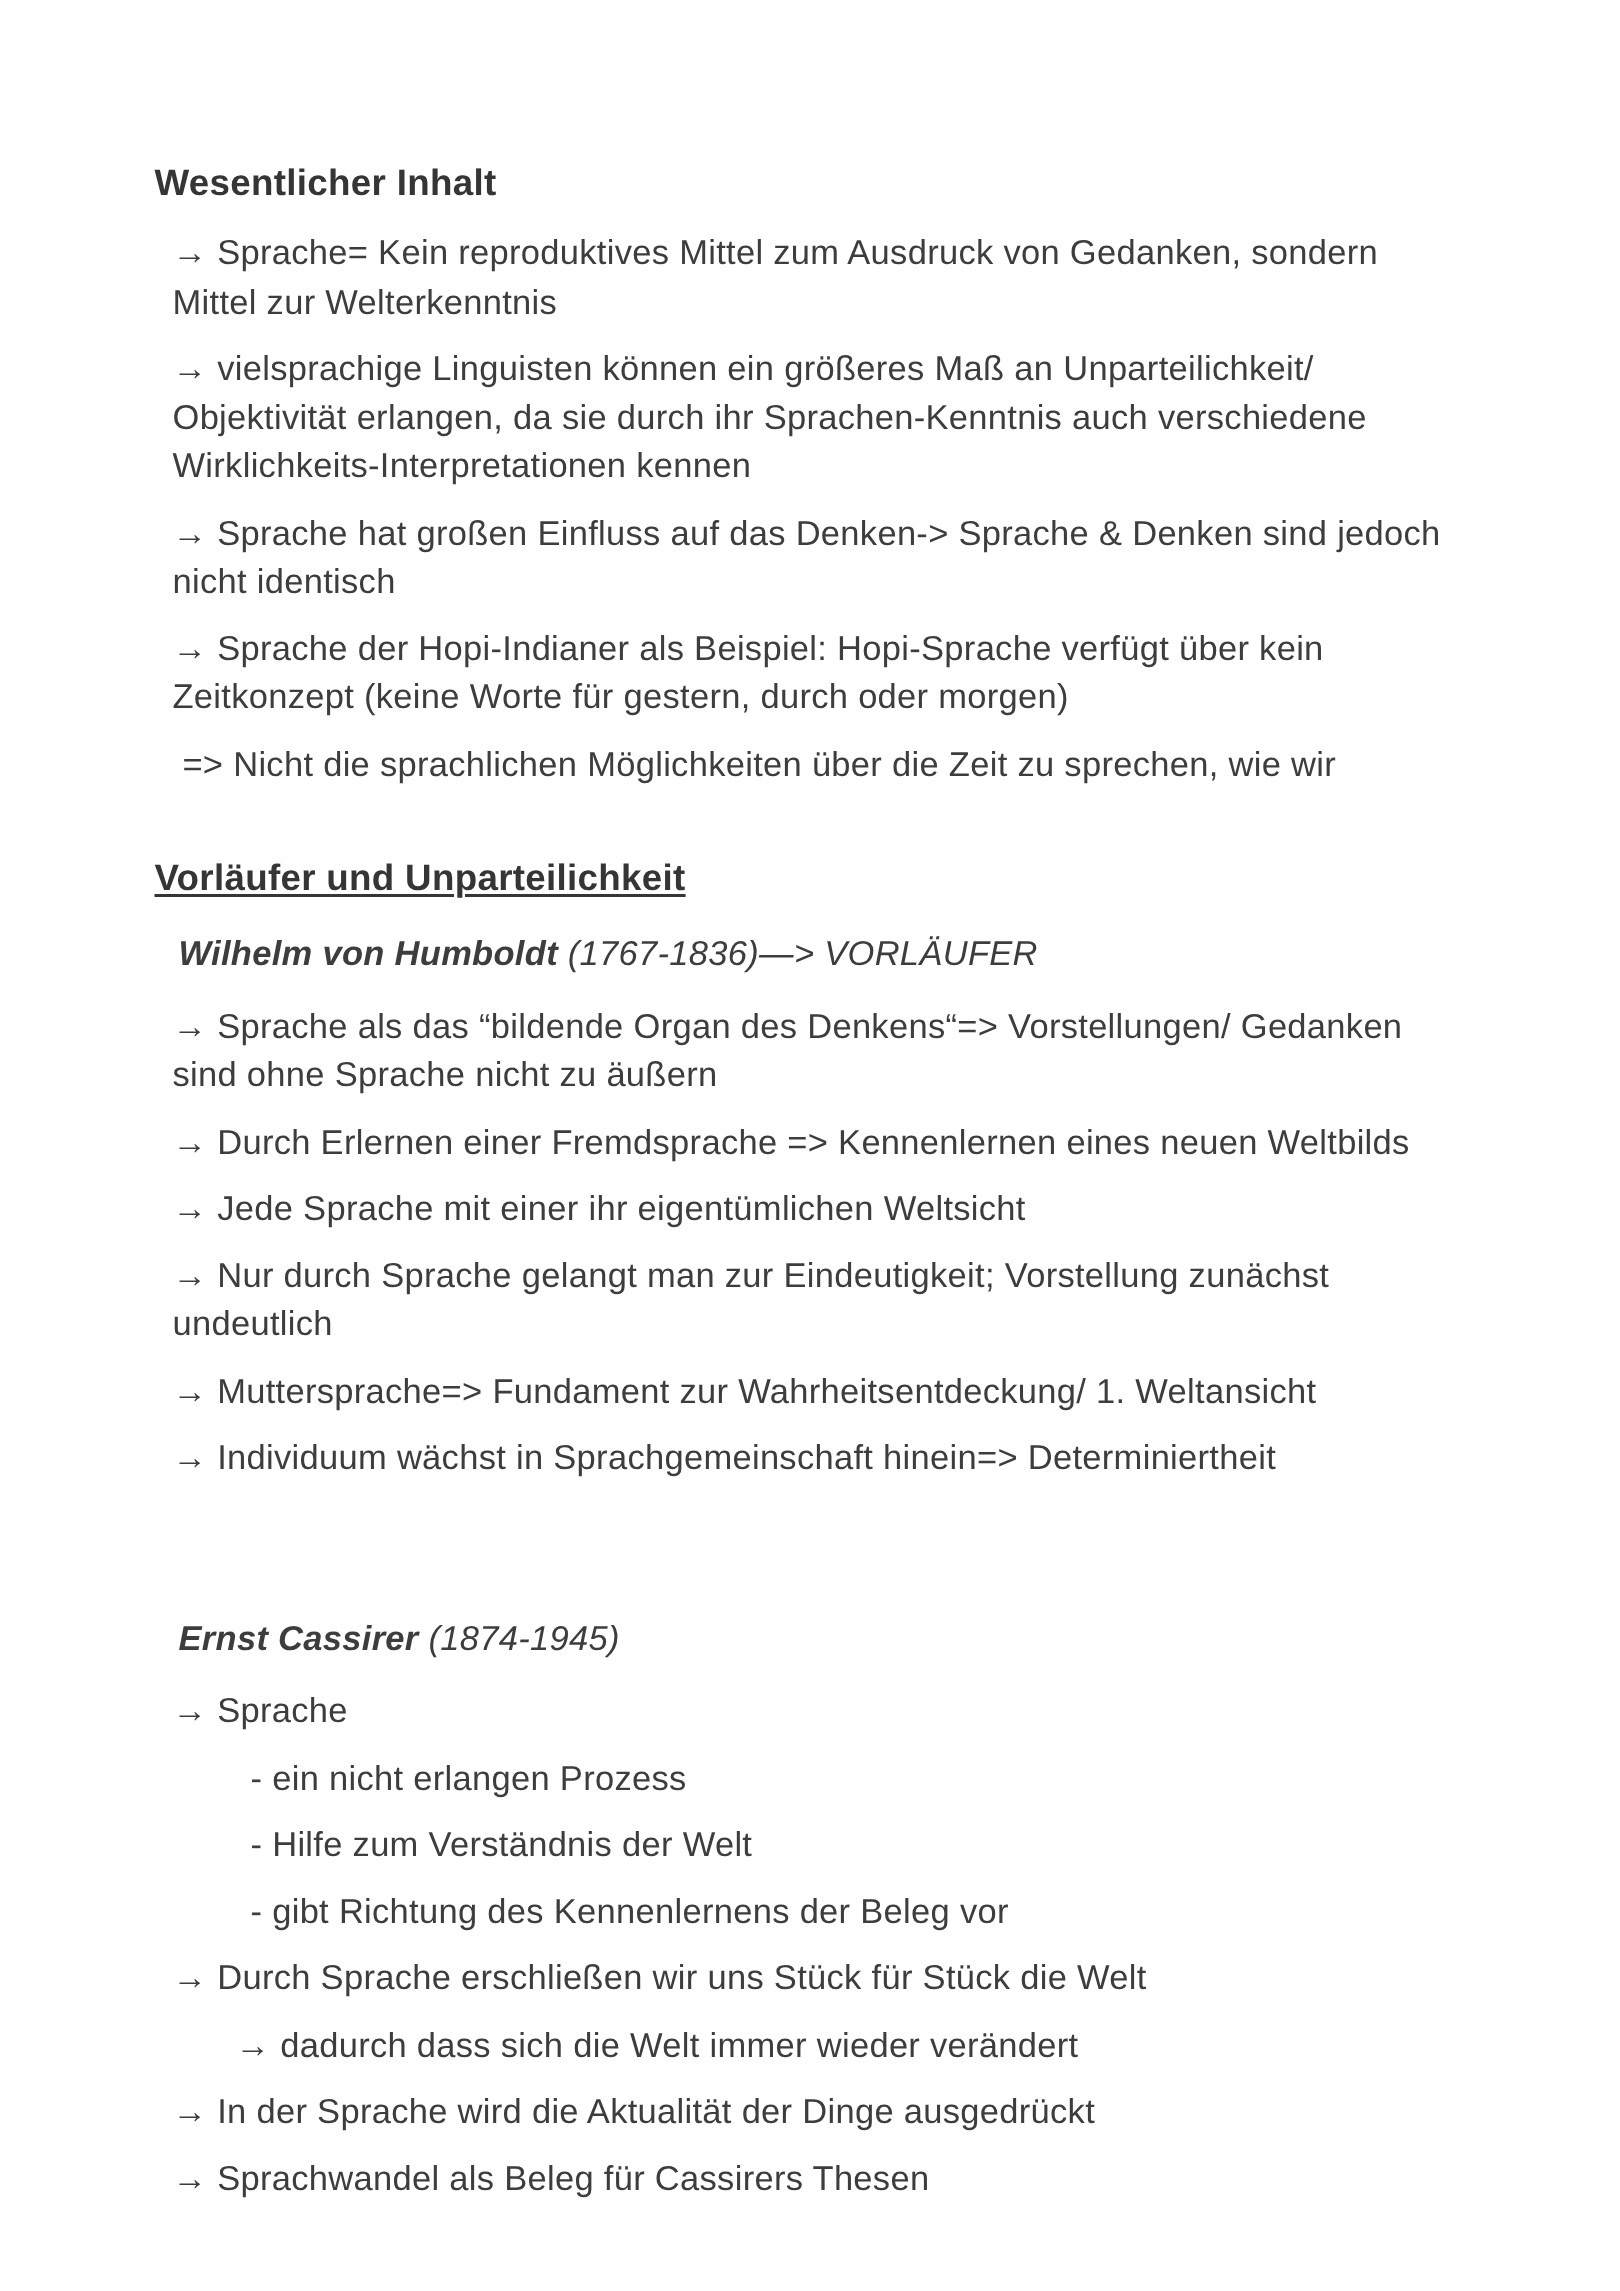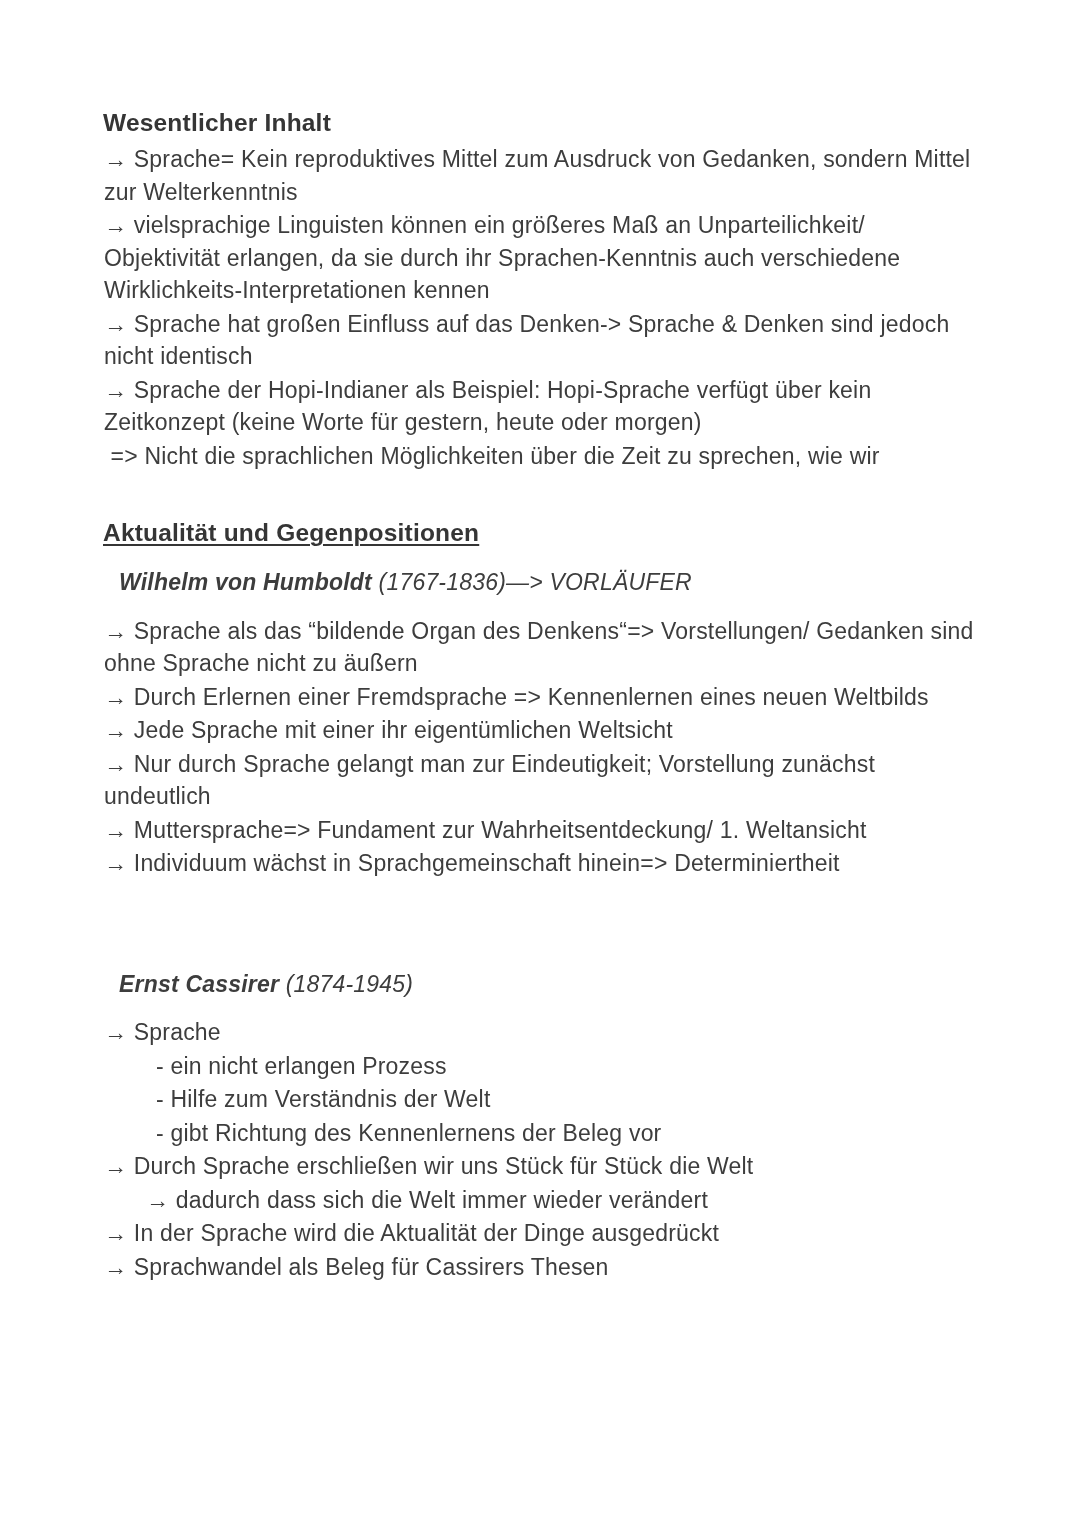--- a/index.html
+++ b/index.html
@@ -40,43 +40,43 @@
   .subheading {
     margin: 16px;
     font-style: italic;
     white-space: pre-wrap;
   }
   .subheading .person-name {
     font-weight: 700;
     font-style: italic;
   }
   .line {
-    margin: 1px;
+    margin: 12px;
     white-space: pre-wrap;
   }
   .sub  { padding-left: 52px; }
   .sub2 { padding-left: 42px; }
   .hang { text-indent: 42px; }
 </style>
 </head>
 <body>
 
 <div class="page">
 
   <section class="sec-inhalt">
     <h1 class="heading">Wesentlicher Inhalt</h1>
     <p class="line">→ Sprache= Kein reproduktives Mittel zum Ausdruck von Gedanken, sondern Mittel zur Welterkenntnis</p>
     <p class="line">→ vielsprachige Linguisten können ein größeres Maß an Unparteilichkeit/ Objektivität erlangen, da sie durch ihr Sprachen-Kenntnis auch verschiedene Wirklichkeits-Interpretationen kennen</p>
     <p class="line">→ Sprache hat großen Einfluss auf das Denken-&gt; Sprache &amp; Denken sind jedoch nicht identisch</p>
-    <p class="line">→ Sprache der Hopi-Indianer als Beispiel: Hopi-Sprache verfügt über kein Zeitkonzept (keine Worte für gestern, heute oder morgen)</p>
+    <p class="line">→ Sprache der Hopi-Indianer als Beispiel: Hopi-Sprache verfügt über kein Zeitkonzept (keine Worte für gestern, durch oder morgen)</p>
     <p class="line"> =&gt; Nicht die sprachlichen Möglichkeiten über die Zeit zu sprechen, wie wir</p>
   </section>
 
   <section class="sec-vorlaeufer">
-    <h2 class="heading underlined">Aktualität und Gegenpositionen</h2>
+    <h2 class="heading underlined">Vorläufer und Unparteilichkeit</h2>
     <p class="subheading"><span class="person-name">Wilhelm von Humboldt</span><span> (1767-1836)—&gt; VORLÄUFER</span></p>
     <p class="line">→ Sprache als das “bildende Organ des Denkens“=&gt; Vorstellungen/ Gedanken sind ohne Sprache nicht zu äußern</p>
     <p class="line">→ Durch Erlernen einer Fremdsprache =&gt; Kennenlernen eines neuen Weltbilds</p>
     <p class="line">→ Jede Sprache mit einer ihr eigentümlichen Weltsicht</p>
     <p class="line">→ Nur durch Sprache gelangt man zur Eindeutigkeit; Vorstellung zunächst undeutlich</p>
     <p class="line">→ Muttersprache=&gt; Fundament zur Wahrheitsentdeckung/ 1. Weltansicht</p>
     <p class="line">→ Individuum wächst in Sprachgemeinschaft hinein=&gt; Determiniertheit</p>
   </section>
 
   <section class="sec-cassirer">

